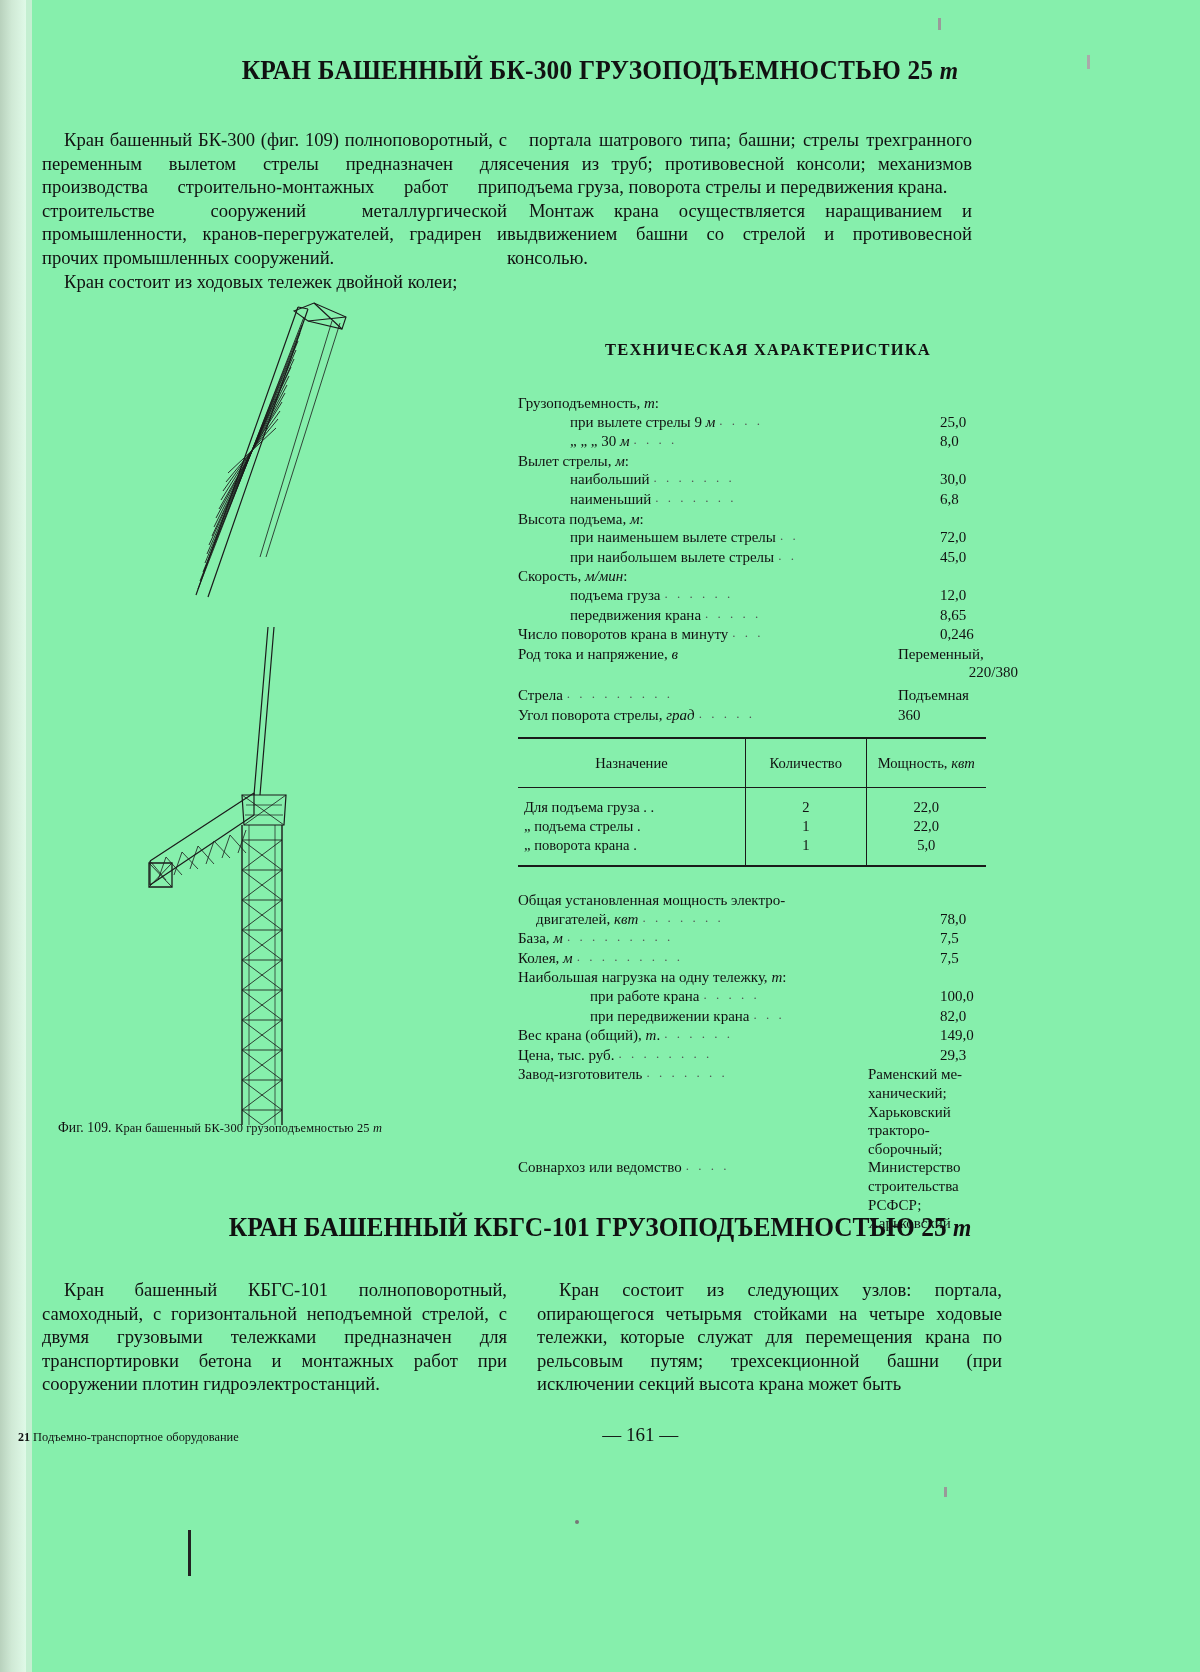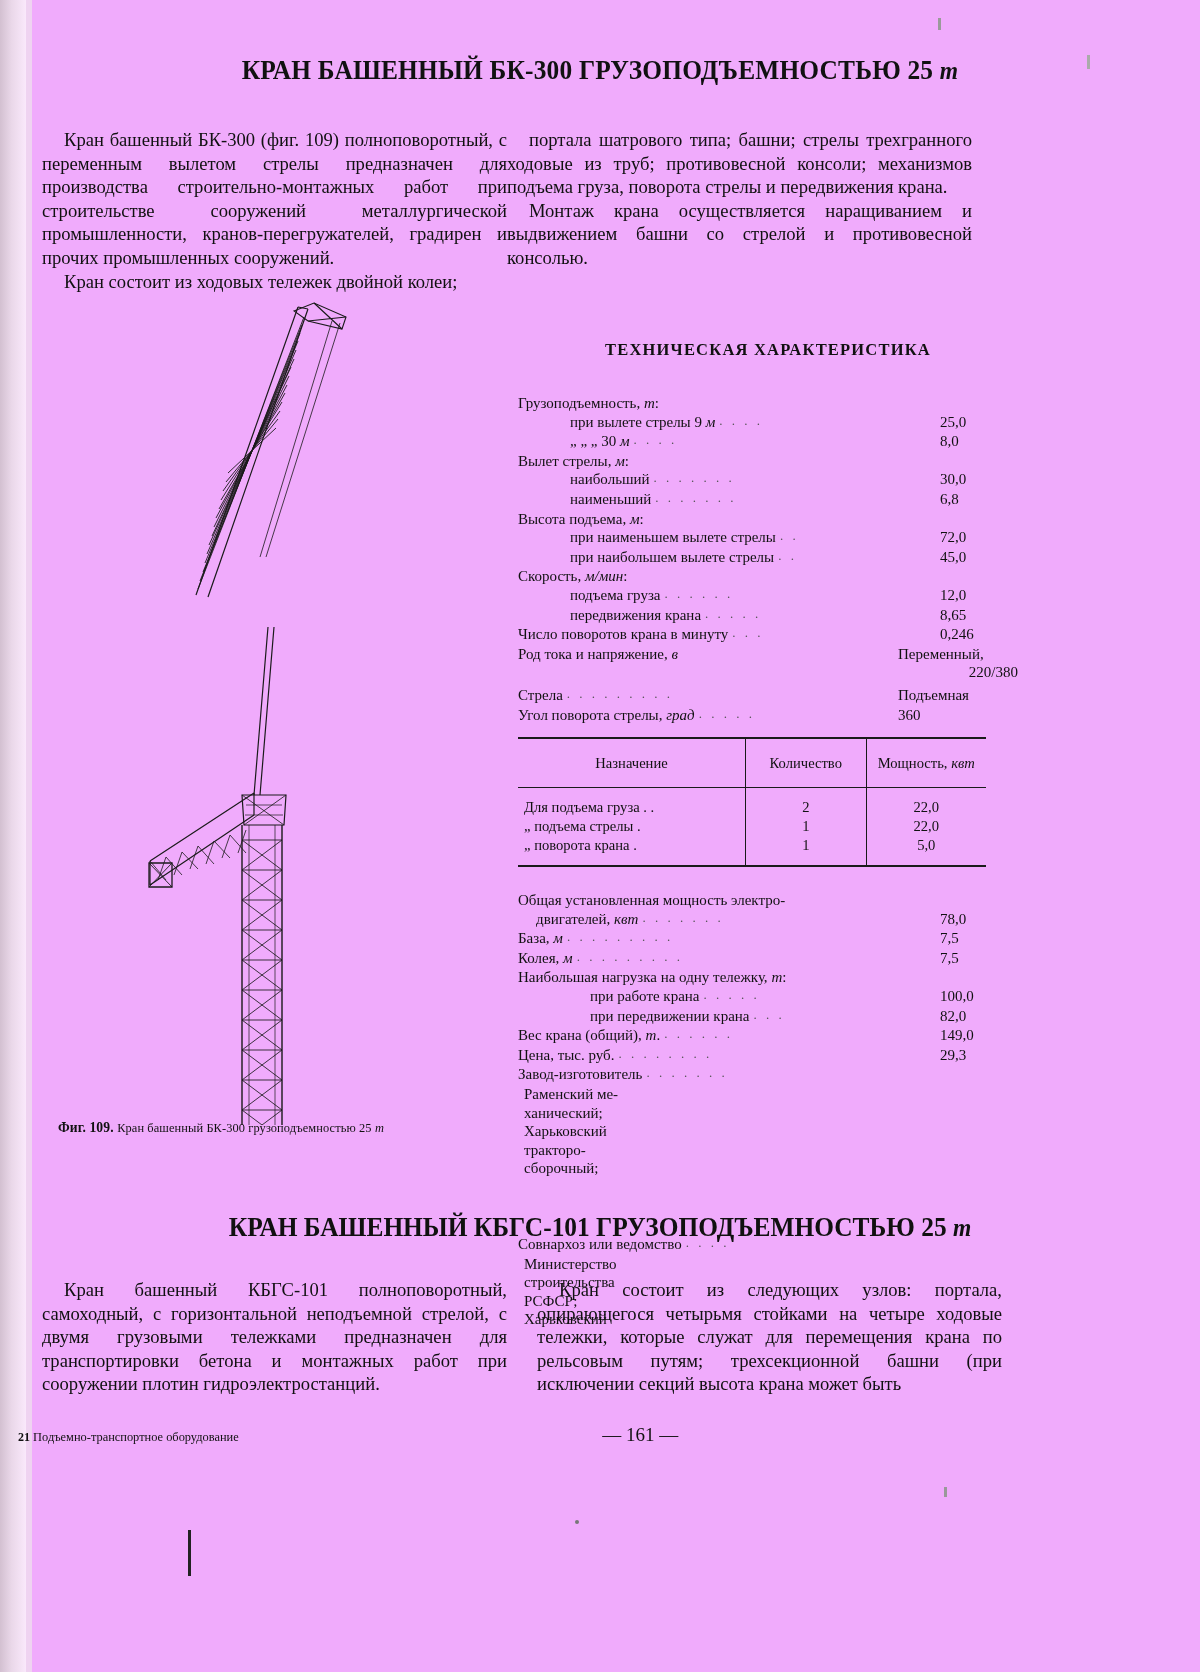--- a/index.html
+++ b/index.html
@@ -6,21 +6,21 @@
   html,body{margin:0;padding:0;background:#ffffff;}
   body{
     width:1200px;height:1672px;
     font-family:"Liberation Serif","DejaVu Serif",serif;
     color:#111;
     position:relative;
     overflow:hidden;
   }
   .page{
     position:absolute;inset:0;
-    background:#f0abfc;
+    background:#86efac;
   }
   
   .scan-edge{
     position:absolute;left:0;top:0;width:26px;height:100%;
     background:linear-gradient(90deg,#c9c7c2 0%,#e8e7e3 45%,#fdfdfb 100%);
     opacity:.75;
   }
   .scan-edge-2{
     position:absolute;left:26px;top:0;width:6px;height:100%;
     background:#efeeea;opacity:.6;
@@ -59,21 +59,21 @@
   .figure-wrap{
     position:absolute;left:46px;top:295px;width:455px;height:830px;
   }
   .figure-wrap svg{display:block;}
 
   .fig-caption{
     position:absolute;left:58px;top:1120px;width:470px;
     font-size:13.6px;
     letter-spacing:.1px;
   }
-  .fig-caption .lead{font-weight:bold;font-size:13.6px;}
+  .fig-caption .lead{font-weight:normal;font-size:13.6px;}
   .fig-caption .small{font-size:12.4px;}
 
   
   .spec-panel{
     position:absolute;left:518px;top:340px;width:500px;
   }
   .spec-head{
     text-align:center;
     font-size:16.5px;
     font-weight:bold;
@@ -136,21 +136,20 @@
   .mt-body td{height:19px;line-height:19px;}
   .mt-body td.c1{padding-left:6px;white-space:nowrap;}
   .mt-body td.c2{border-left:1px solid #1a1a1a;text-align:center;}
   .mt-body td.c3{border-left:1px solid #1a1a1a;text-align:center;}
   .mt-pad td{height:10px;}
 
   .spec-list2{margin-top:24px;font-size:15px;line-height:18.6px;}
 
   .multi-val{
     display:flex;
-    flex-direction:column;
   }
   .multi-val .lblcol{flex:1 1 auto;}
   .multi-val .valcol{
     flex:0 0 150px;
     text-align:left;
     padding-left:6px;
     line-height:18.6px;
   }
 
   
@@ -202,21 +201,21 @@
     <span>КРАН БАШЕННЫЙ БК-300 ГРУЗОПОДЪЕМНОСТЬЮ 25</span>
     <span class="ital">т</span>
   </h1>
 
   <div class="cols">
     <div class="col">
       <p>Кран башенный БК-300 (фиг. 109) полноповоротный, с переменным вылетом стрелы предназначен для производства строительно-монтажных работ при строительстве сооружений металлургической промышленности, кранов-перегружателей, градирен и прочих промышленных сооружений.</p>
       <p>Кран состоит из ходовых тележек двойной колеи;</p>
     </div>
     <div class="col">
-      <p>портала шатрового типа; башни; стрелы трехгранного ходовые из труб; противовесной консоли; механизмов подъема груза, поворота стрелы и передвижения крана.</p>
+      <p>портала шатрового типа; башни; стрелы трехгранного сечения из труб; противовесной консоли; механизмов подъема груза, поворота стрелы и передвижения крана.</p>
       <p>Монтаж крана осуществляется наращиванием и выдвижением башни со стрелой и противовесной консолью.</p>
     </div>
   </div>
 
   <div class="figure-wrap">
     <svg width="455" height="830" viewBox="0 0 455 830">
       <g stroke="#1b1b1b" fill="none" stroke-width="1.2">
 
         <path d="M150 300 L252 12 M162 302 L262 14 M252 12 L262 14"></path>
 

